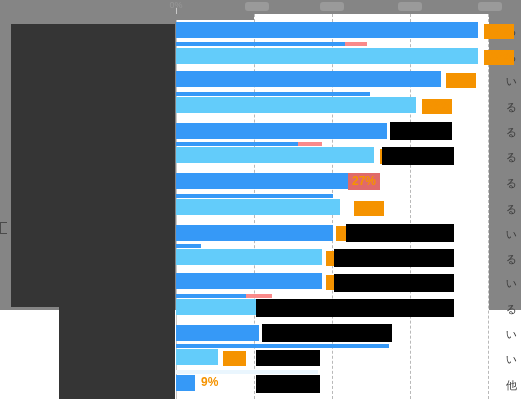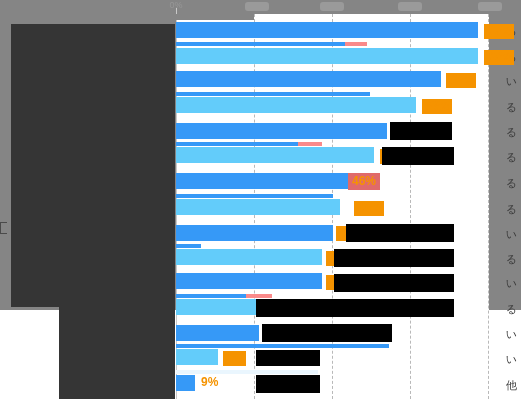--- a/index.html
+++ b/index.html
@@ -172,21 +172,21 @@
       <div class="seg-pink" style="left:122px;top:0px;width:24px;"></div>
       <div class="bar secondary" style="top:5px;height:16px;width:198px;"></div>
       <div class="val boxed" style="left:204px;top:7px;padding:1px 3px;">50%</div>
     </div>
   </div>
 
   <div class="row" style="top:170px;height:24px;">
     <div class="cat-label" style="top:2px;">る</div>
     <div class="bars">
       <div class="bar primary" style="top:3px;height:16px;width:172px;"></div>
-      <div class="val onpink" style="left:172px;top:3px;padding:2px 4px;">46%</div>
+      <div class="val onpink" style="left:172px;top:3px;padding:2px 4px;">27%</div>
     </div>
   </div>
 
   <div class="row" style="top:194px;height:26px;">
     <div class="cat-label" style="top:4px;">る</div>
     <div class="bars">
       <div class="bar thin" style="top:0px;width:157px;"></div>
       <div class="bar secondary" style="top:5px;height:16px;width:164px;"></div>
       <div class="val boxed" style="left:178px;top:7px;padding:1px 3px;">44%</div>
     </div>

